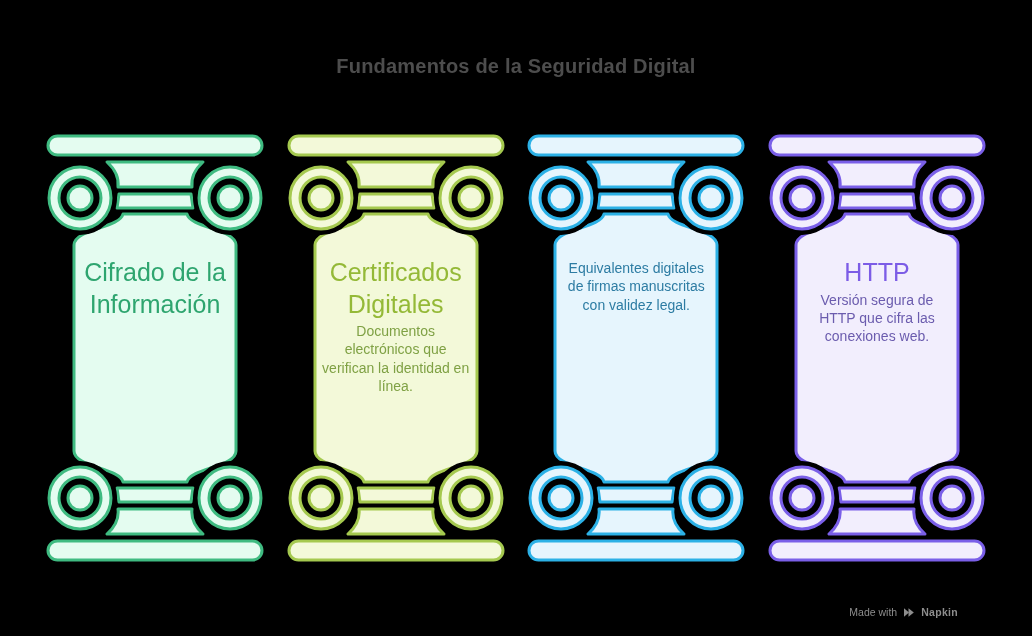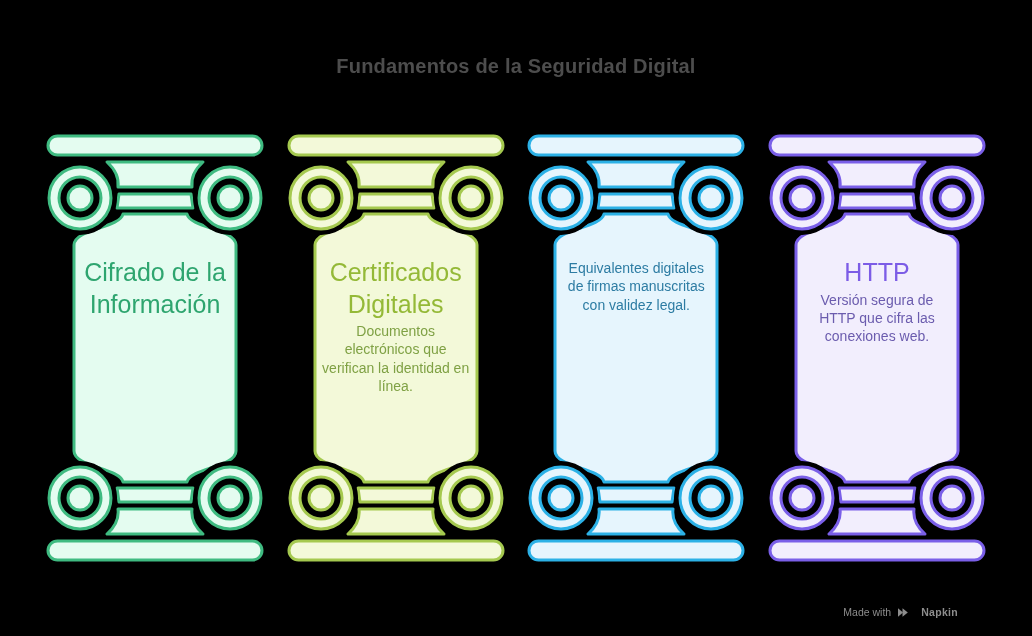--- a/index.html
+++ b/index.html
@@ -79,21 +79,21 @@
   .watermark {
     position: absolute;
     right: 22px;
     bottom: 18px;
     display: flex;
     align-items: center;
     gap: 6px;
     font-size: 10.5px;
     color: #8d8d8d;
   }
-  .watermark .brand { font-weight: bold; letter-spacing: 0.3px; margin-left: 6px; }
+  .watermark .brand { font-weight: bold; letter-spacing: 0.3px; }
   .napkin-logo { display: inline-block; }
 </style>
 </head>
 <body>
 
 <div class="stage">
 
   <div class="diagram-title" style="color: rgb(77, 77, 77);">Fundamentos de la Seguridad Digital</div>
 
   <div class="pillars-row" id="pillars-row">

